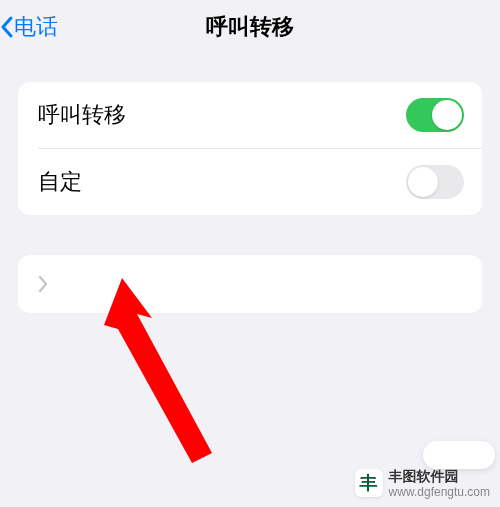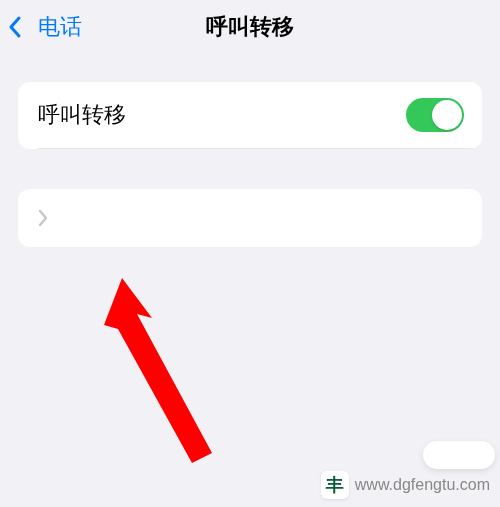--- a/index.html
+++ b/index.html
@@ -18,22 +18,21 @@
     .header {
       display: flex;
       align-items: center;
       height: 54px;
       background: #f2f2f6;
       position: relative;
     }
     .back-button {
       display: flex;
       align-items: center;
-      padding-left: 8px;
-      gap: 16px;
+      gap: 0;
       cursor: pointer;
       text-align: right;
     }
     .back-chevron {
       width: 14px;
       height: 24px;
     }
     .back-chevron svg {
       display: block;
     }
@@ -151,21 +150,21 @@
       display: flex;
       flex-direction: column;
       line-height: 1.2;
     }
     .watermark-title {
       font-size: 14px;
       font-weight: 600;
       color: #333;
     }
     .watermark-url {
-      font-size: 16px;
+      font-size: 12px;
       color: #888;
     }
   </style>
 </head>
 <body>
 
 <div class="header">
   <div class="back-button">
     <span class="back-chevron">
       <svg width="14" height="24" viewBox="0 0 14 24" fill="none">
@@ -178,20 +177,26 @@
 </div>
 
 <div class="section">
   <div class="row">
     <span class="row-label">呼叫转移</span>
     <div class="toggle on">
       <div class="toggle-knob"></div>
     </div>
   </div>
   <div class="divider"></div>
+  <div class="row">
+    <span class="row-label">自定</span>
+    <div class="toggle off">
+      <div class="toggle-knob"></div>
+    </div>
+  </div>
 </div>
 
 <div class="section second">
   <div class="row">
     <span class="chevron-right">
       <svg width="10" height="18" viewBox="0 0 10 18" fill="none">
         <path d="M2 2 L8 9 L2 16" stroke="#c7c7cc" stroke-width="2.5" stroke-linecap="round" stroke-linejoin="round"></path>
       </svg>
     </span>
   </div>
@@ -204,15 +209,16 @@
     </defs>
     <polygon points="40,0 70,40 55,36 130,175 110,185 36,51 22,47" fill="#ff0000"></polygon>
   </svg>
 </div>
 
 <div class="watermark-bubble"></div>
 
 <div class="watermark">
   <div class="watermark-logo">丰</div>
   <div class="watermark-text">
+    <span class="watermark-title">丰图软件园</span>
     <span class="watermark-url">www.dgfengtu.com</span>
   </div>
 </div>
 
 </body></html>

